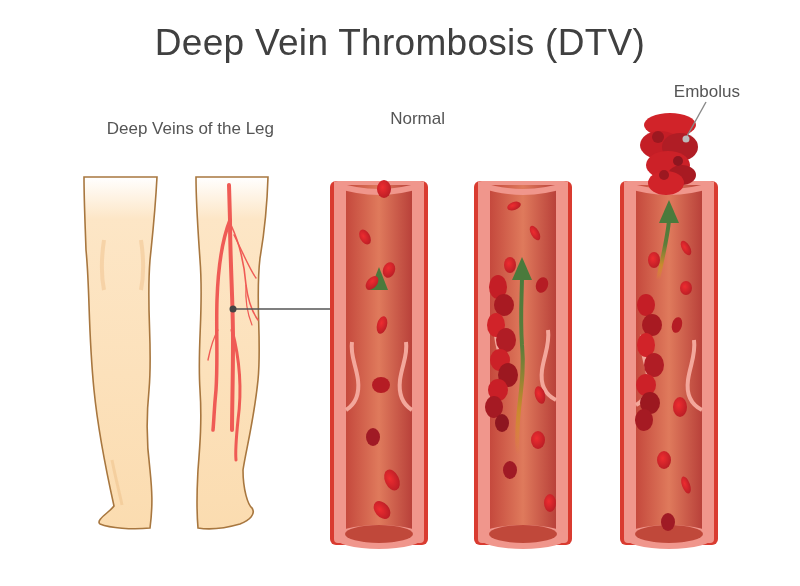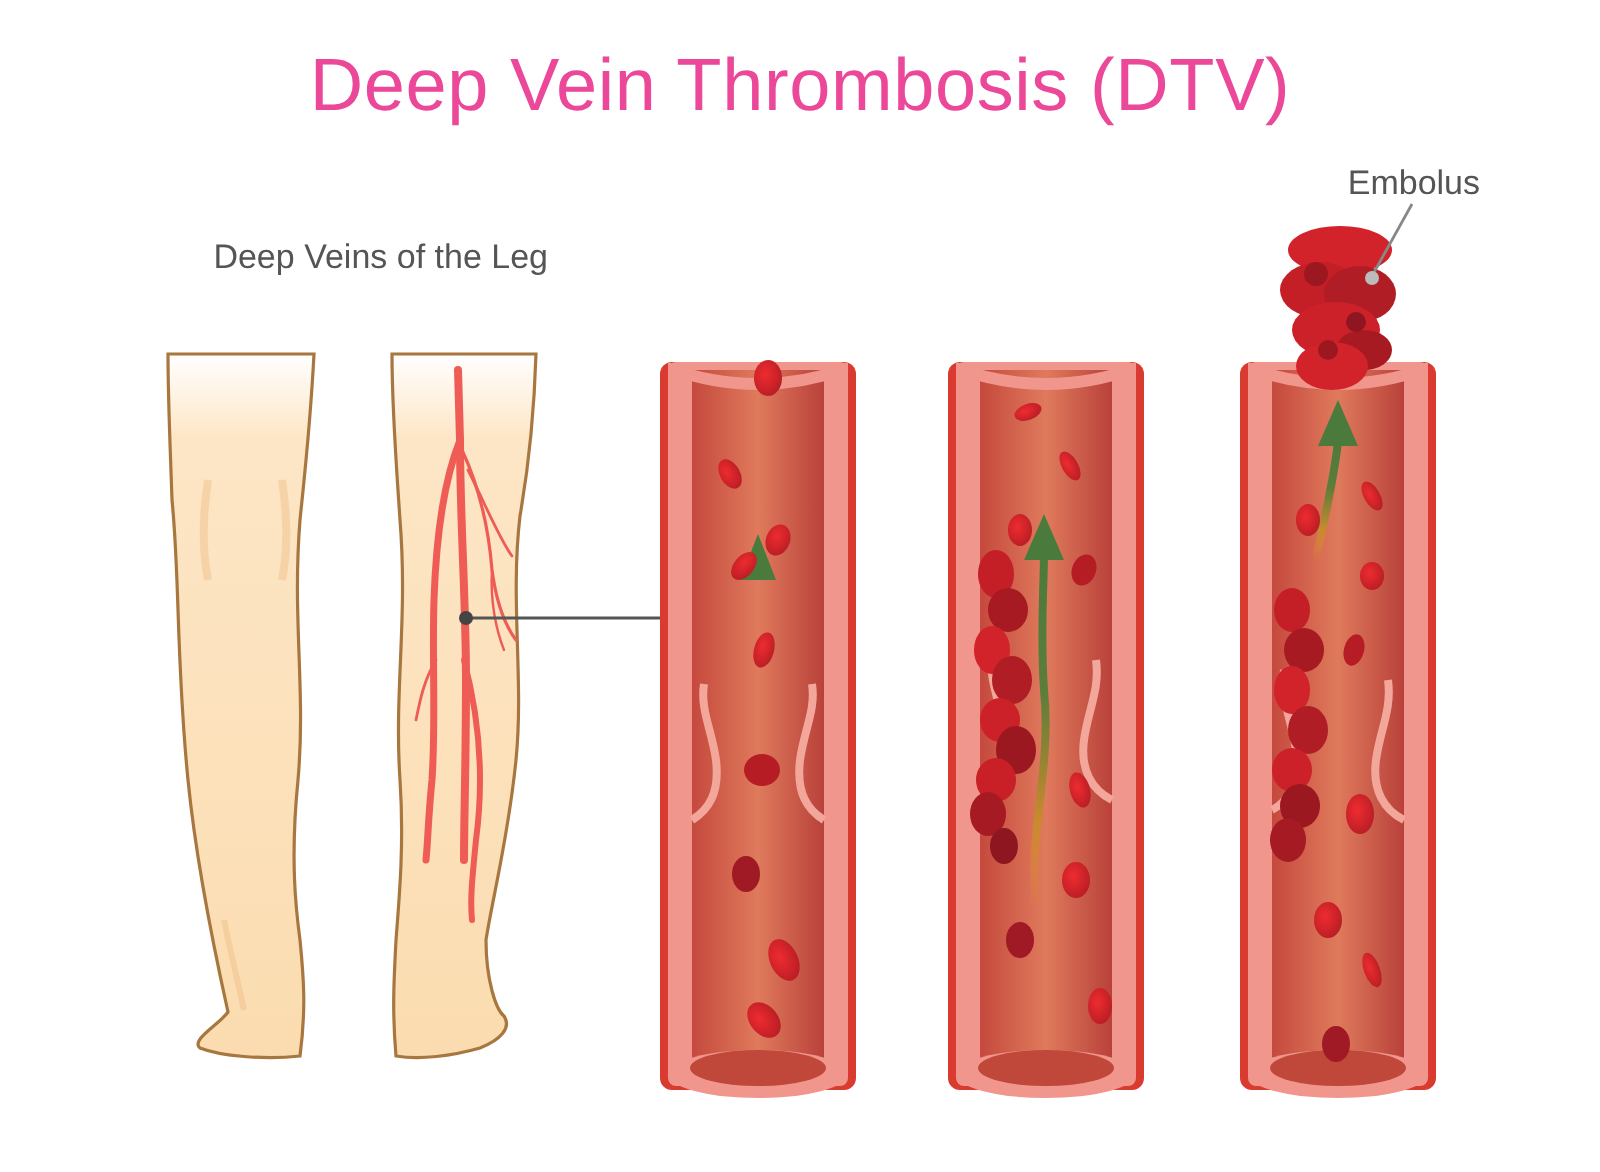--- a/index.html
+++ b/index.html
@@ -1,31 +1,32 @@
 <!DOCTYPE html>
 <html><head>
 <meta charset="utf-8">
 <style>
   html, body { margin:0; padding:0; background:#ffffff; }
   body { width:800px; height:586px; position:relative; overflow:hidden;
          font-family:"Liberation Sans", "DejaVu Sans", sans-serif; }
   .title { position:absolute; left:0; width:800px; top:22px; text-align:center;
-           font-size:37px; color:#ec4899; letter-spacing:0.3px; }
+           font-size:37px; color:#404040; letter-spacing:0.3px; }
   .label { position:absolute; text-align:right; color:#555555; font-size:17px; line-height:22px; }
   svg.scene { position:absolute; left:0; top:0; }
 </style>
 </head>
 <body>
 
 <div class="title">Deep Vein Thrombosis (DTV)</div>
 
 <div class="label" style="left:59px; top:118px; width:215px;">
   <span>Deep Veins of the Leg</span>
 </div>
 <div class="label" style="left:320px; top:108px; width:125px;">
+  <div>Normal</div>
 </div>
 <div class="label" style="left:460px; top:108px; width:130px;">
 </div>
 <div class="label" style="left:630px; top:81px; width:110px;">
   <span>Embolus</span>
 </div>
 
 <svg class="scene" width="800" height="586" viewBox="0 0 800 586">
   <defs>
     <linearGradient id="skinFade" x1="0" y1="0" x2="0" y2="1">

